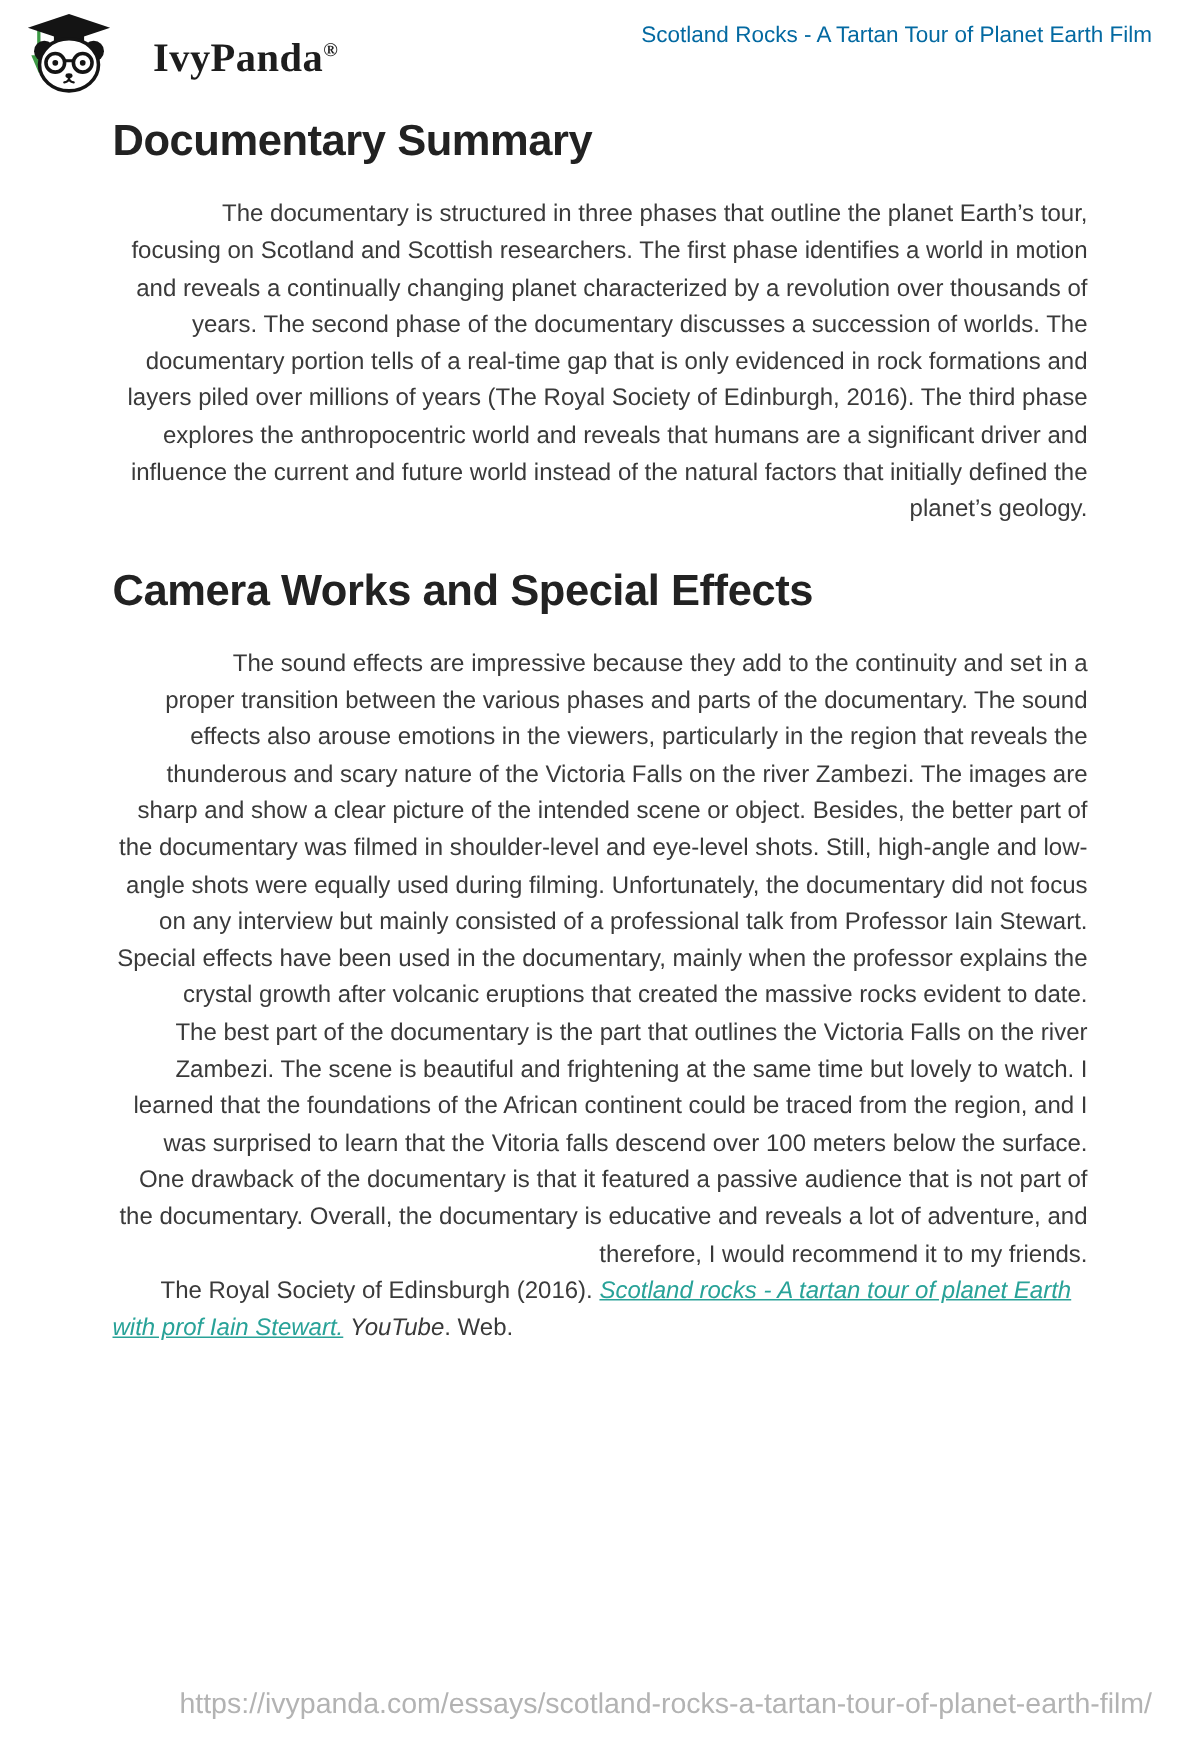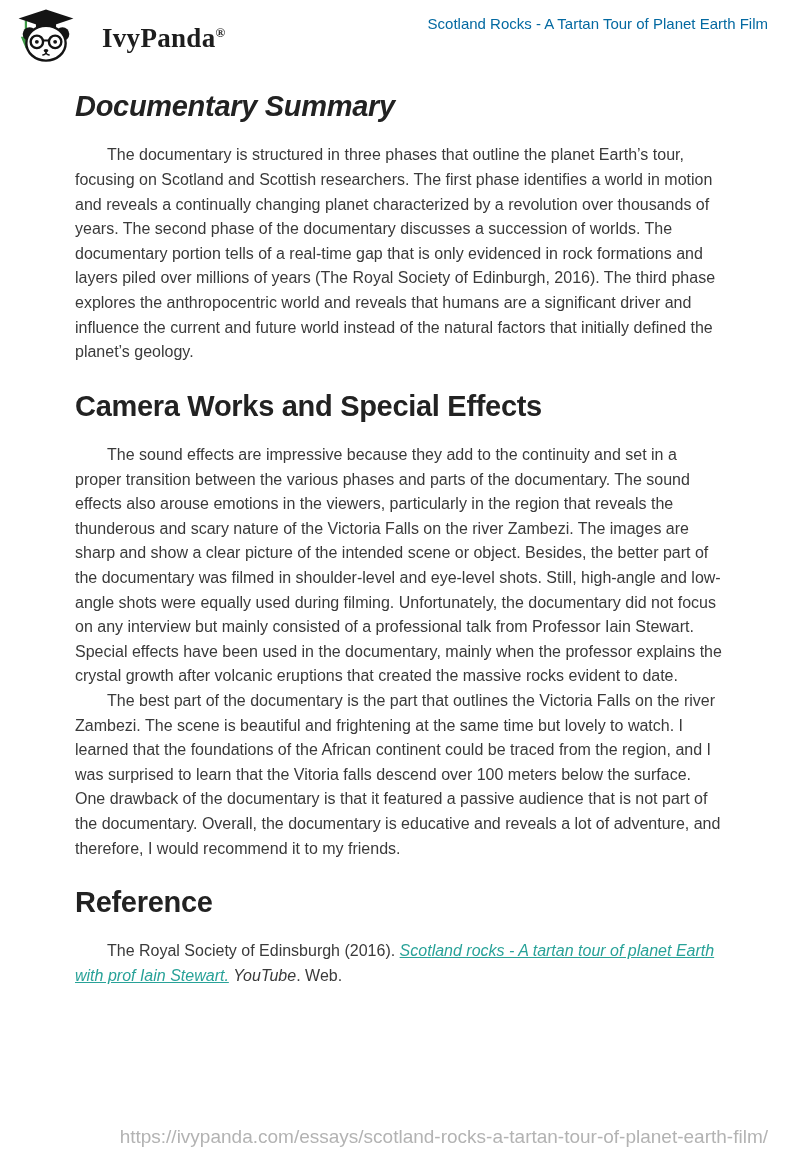--- a/index.html
+++ b/index.html
@@ -62,28 +62,28 @@
   }
   h1.section-heading {
     font-family: "Liberation Sans", sans-serif;
     font-size: 29px;
     font-weight: 700;
     color: #222222;
     letter-spacing: -0.3px;
     margin: 25px 0 20px 0;
     line-height: 1.15;
   }
-  h1.section-heading.first { margin-top: 32px; font-style: italic; }
+  h1.section-heading.first { margin-top: 20px; }
   p.body-para {
     font-size: 16px;
     line-height: 24.6px;
     margin: 0;
     text-indent: 32px;
     color: #3a3a3a;
-    text-align: left;
+    text-align: right;
   }
   p.ref-para {
     font-size: 16px;
     line-height: 24.6px;
     margin: 0;
     text-indent: 32px;
     color: #3a3a3a;
   }
   a.ref-link {
     color: #28a298;
@@ -142,20 +142,19 @@
   <div class="content">
 
     <h1 class="section-heading first">Documentary Summary</h1>
     <p class="body-para">The documentary is structured in three phases that outline the planet Earth’s tour, focusing on Scotland and Scottish researchers. The first phase identifies a world in motion and reveals a continually changing planet characterized by a revolution over thousands of years. The second phase of the documentary discusses a succession of worlds. The documentary portion tells of a real-time gap that is only evidenced in rock formations and layers piled over millions of years (The Royal Society of Edinburgh, 2016). The third phase explores the anthropocentric world and reveals that humans are a significant driver and influence the current and future world instead of the natural factors that initially defined the planet’s geology.</p>
 
     <h1 class="section-heading">Camera Works and Special Effects</h1>
     <p class="body-para">The sound effects are impressive because they add to the continuity and set in a proper transition between the various phases and parts of the documentary. The sound effects also arouse emotions in the viewers, particularly in the region that reveals the thunderous and scary nature of the Victoria Falls on the river Zambezi. The images are sharp and show a clear picture of the intended scene or object. Besides, the better part of the documentary was filmed in shoulder-level and eye-level shots. Still, high-angle and low-angle shots were equally used during filming. Unfortunately, the documentary did not focus on any interview but mainly consisted of a professional talk from Professor Iain Stewart. Special effects have been used in the documentary, mainly when the professor explains the crystal growth after volcanic eruptions that created the massive rocks evident to date.</p>
 
     <p class="body-para">The best part of the documentary is the part that outlines the Victoria Falls on the river Zambezi. The scene is beautiful and frightening at the same time but lovely to watch. I learned that the foundations of the African continent could be traced from the region, and I was surprised to learn that the Vitoria falls descend over 100 meters below the surface. One drawback of the documentary is that it featured a passive audience that is not part of the documentary. Overall, the documentary is educative and reveals a lot of adventure, and therefore, I would recommend it to my friends.</p>
 
-    <h1 class="section-heading">Reference</h1>
     <p class="ref-para"><span>The Royal Society of Edinsburgh (2016). </span><a class="ref-link">Scotland rocks - A tartan tour of planet Earth with prof Iain Stewart.</a> <span class="ref-source">YouTube</span><span>. Web.</span></p>
 
   </div>
 
   <div class="footer-url">https://ivypanda.com/essays/scotland-rocks-a-tartan-tour-of-planet-earth-film/</div>
 
 </div>
 
 </body></html>

